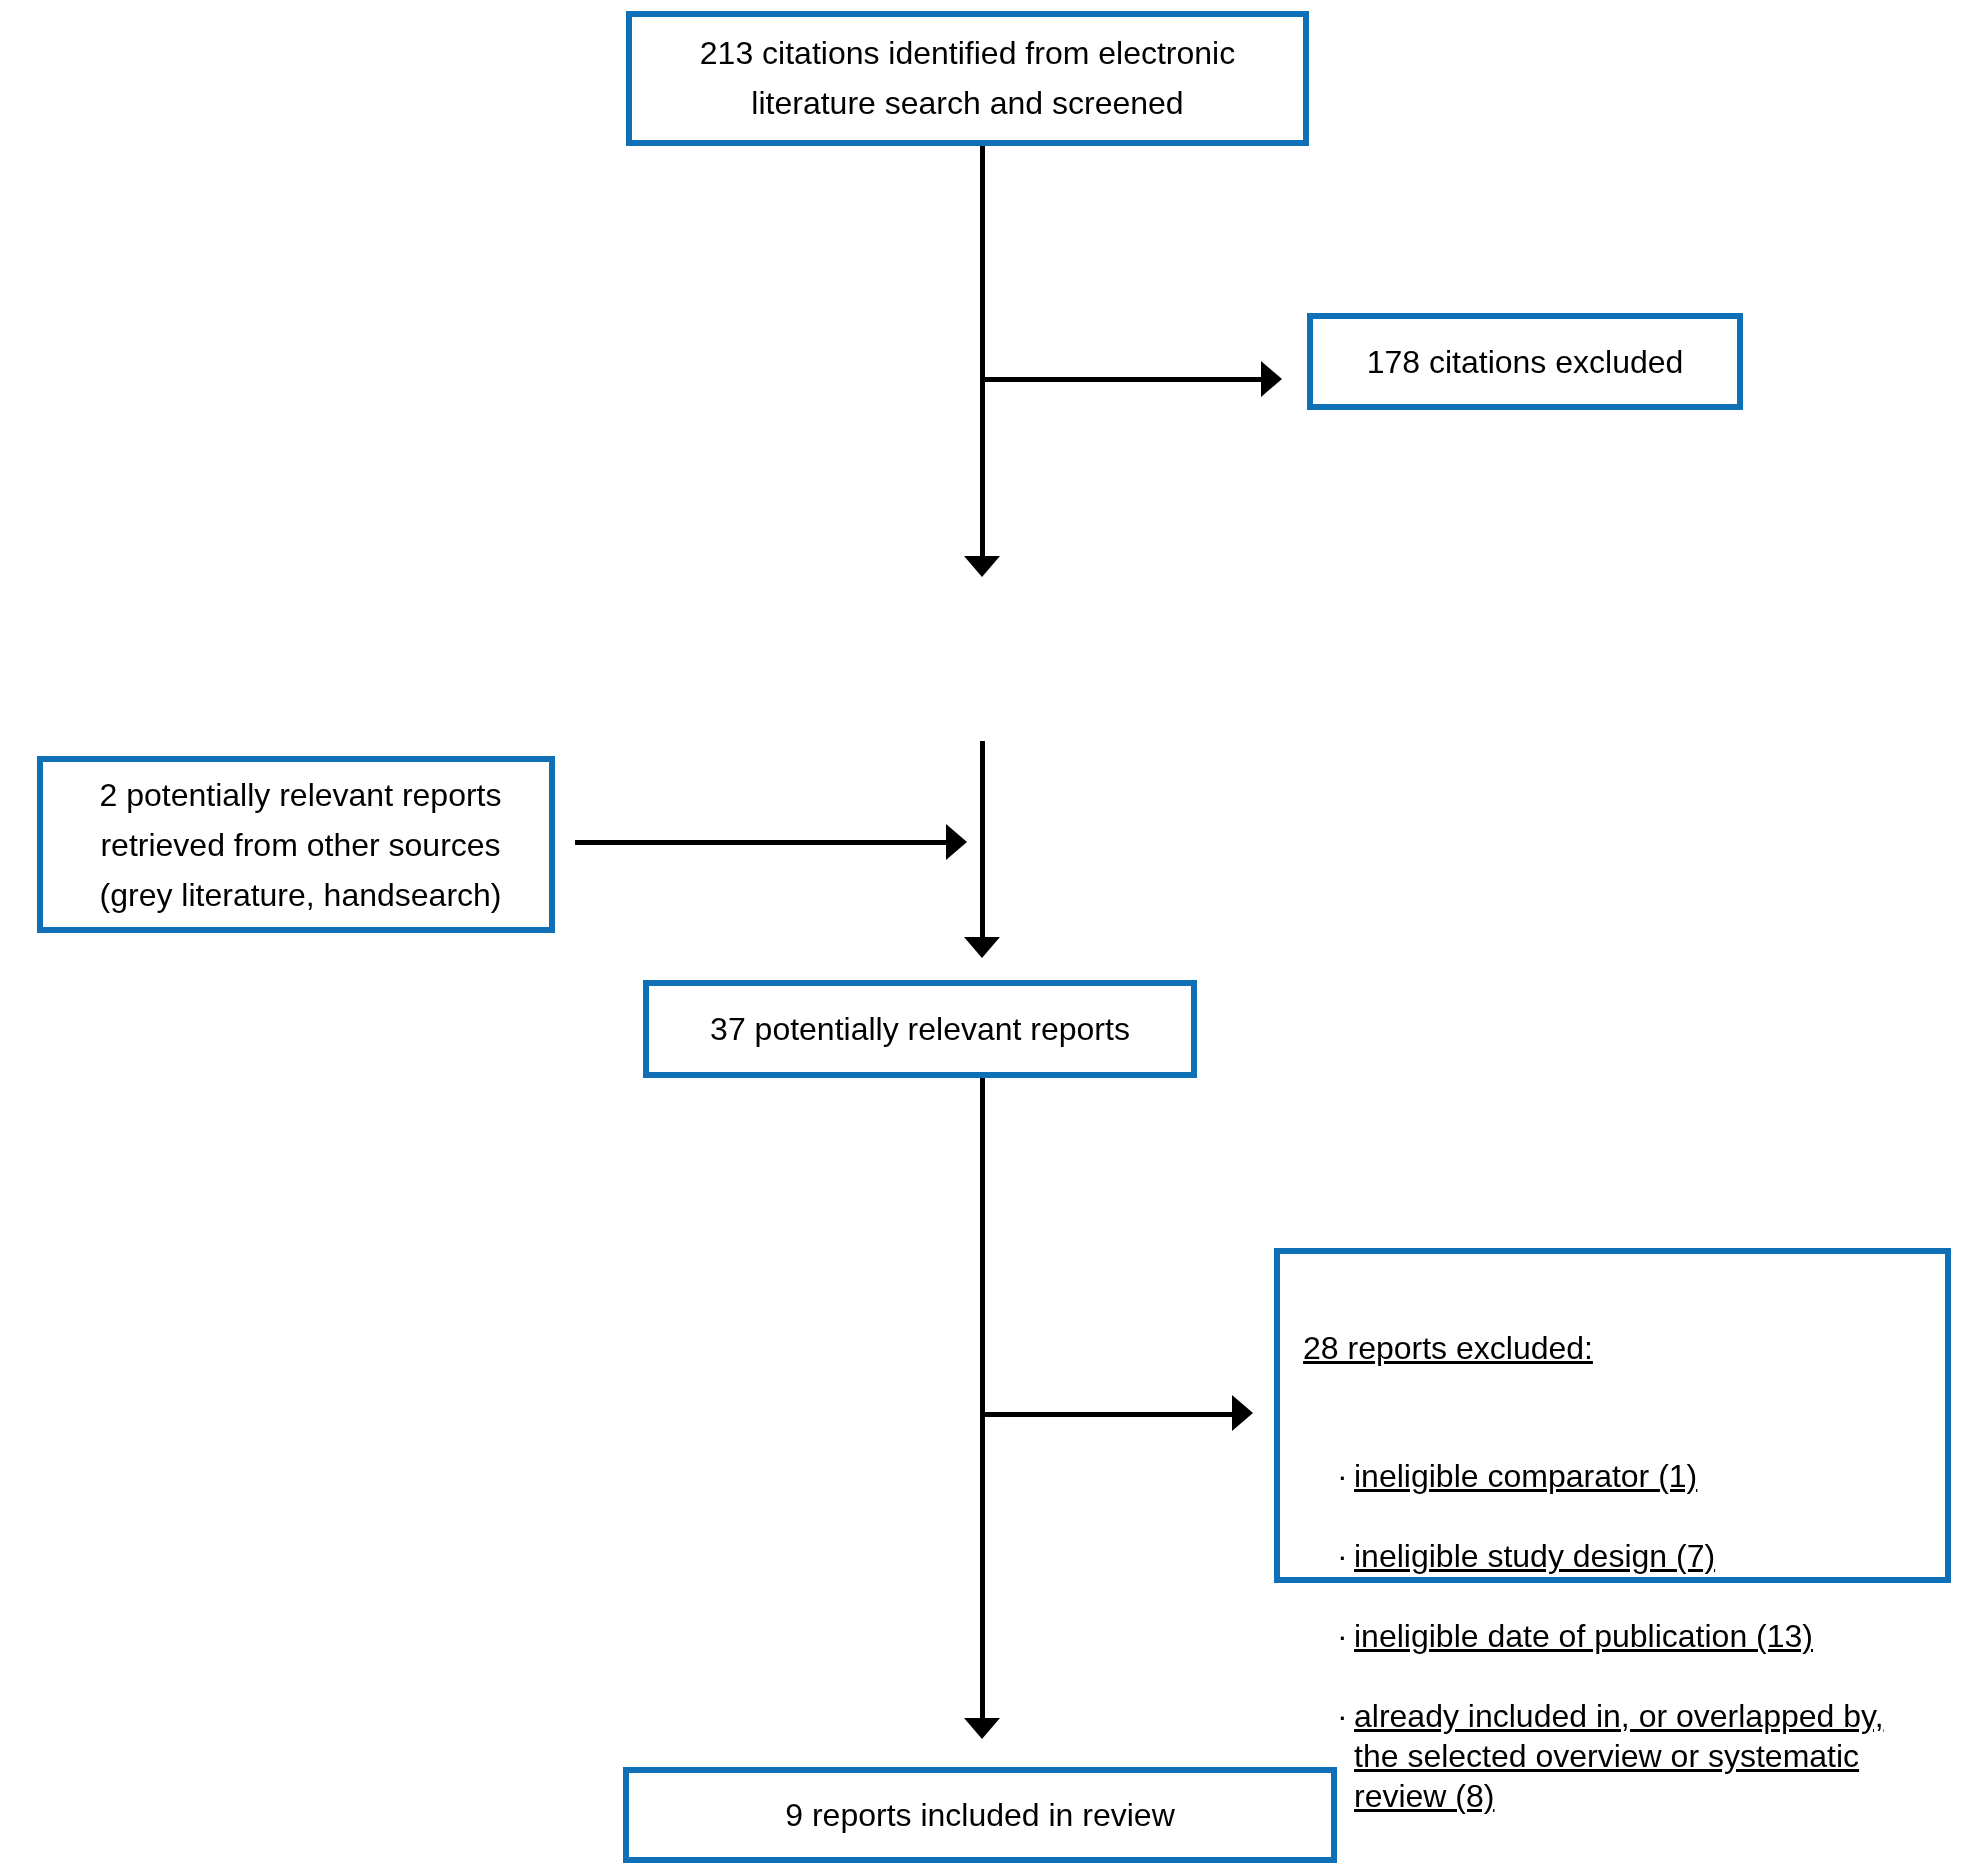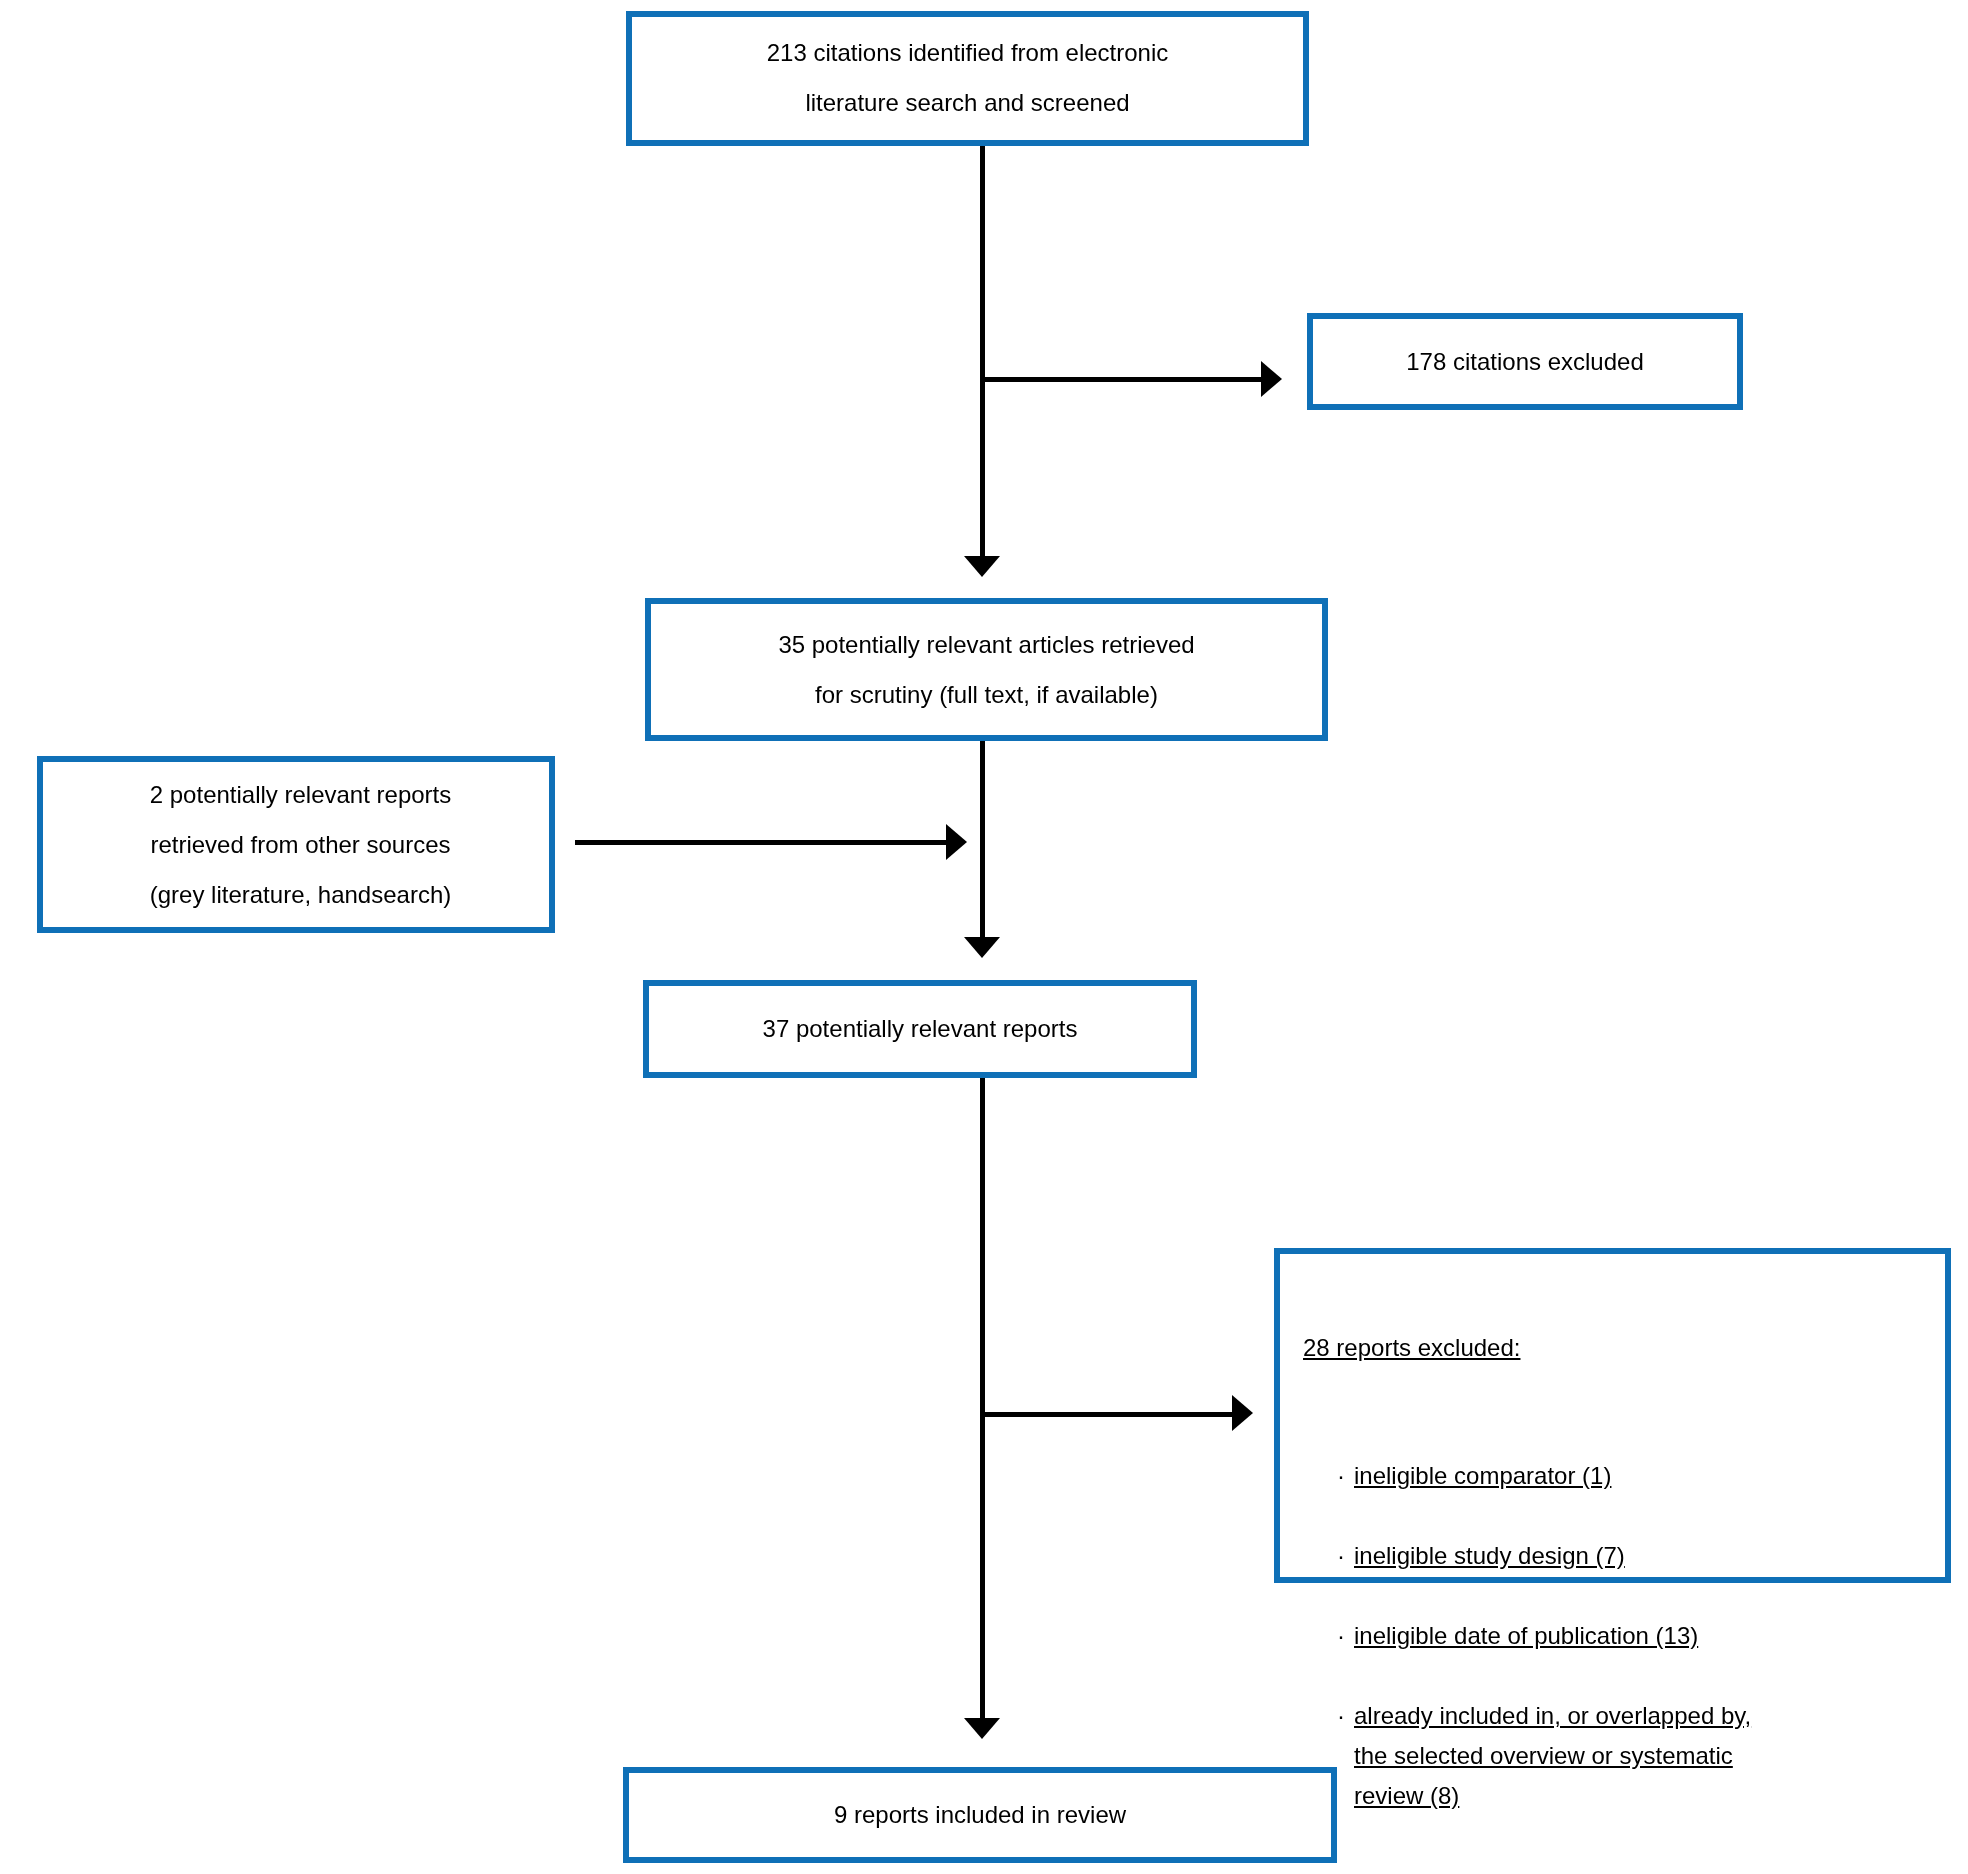--- a/index.html
+++ b/index.html
@@ -4,21 +4,21 @@
 <style>
   :root { --blue: #0f70b7; --ink: #000000; }
   html, body { margin: 0; padding: 0; background: #ffffff; }
   #canvas {
     position: relative;
     width: 1968px;
     height: 1874px;
     background: #ffffff;
     font-family: "Liberation Sans", sans-serif;
     color: var(--ink);
-    font-size: 24px;
+    font-size: 32px;
   }
   .node {
     position: absolute;
     border: 6.2px solid var(--blue);
     background: #ffffff;
     box-sizing: border-box;
     display: flex;
     align-items: center;
     justify-content: center;
     text-align: center;
@@ -97,24 +97,20 @@
 
   <div class="node" id="box-identified">
     <span>213 citations identified from electronic
 literature search and screened</span>
   </div>
 
   <div class="node" id="box-citations-excluded">
     <span>178 citations excluded</span>
   </div>
 
-  <div class="node" id="box-retrieved">
-    <span>35 potentially relevant articles retrieved
-for scrutiny (full text, if available)</span>
-  </div>
 
   <div class="node" id="box-other-sources">
     <span>2 potentially relevant reports
 retrieved from other sources
 (grey literature, handsearch)</span>
   </div>
 
   <div class="node" id="box-potentially-relevant">
     <span>37 potentially relevant reports</span>
   </div>

